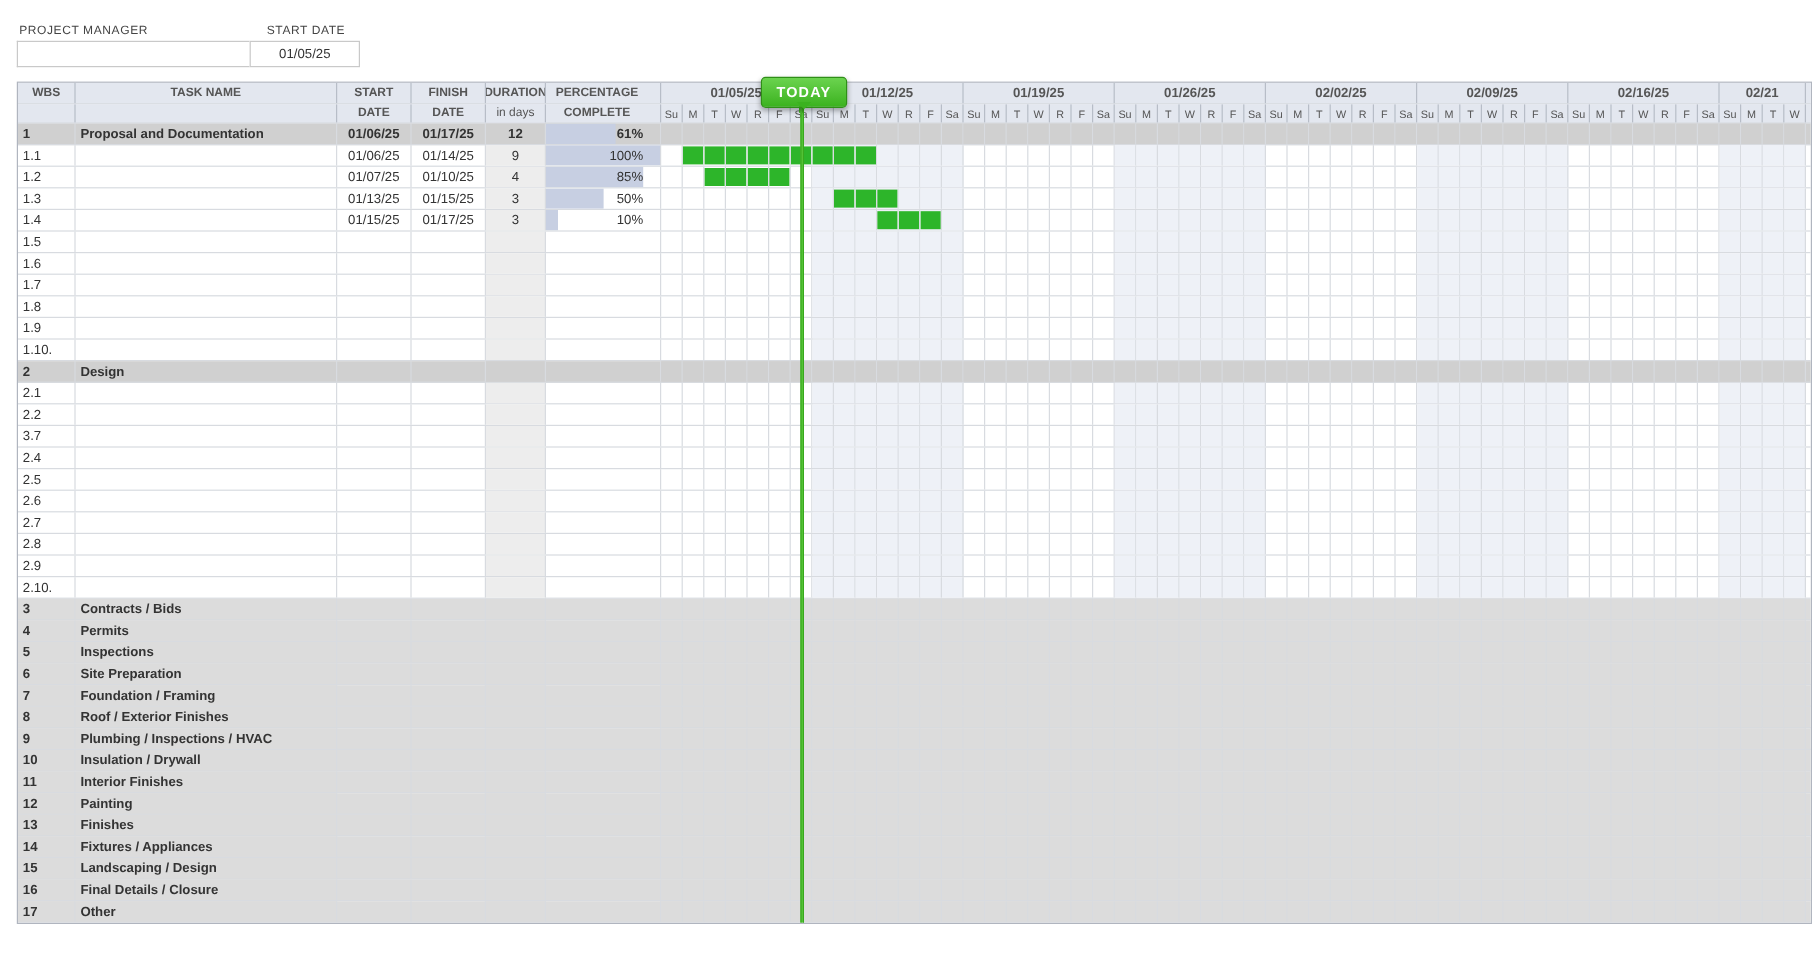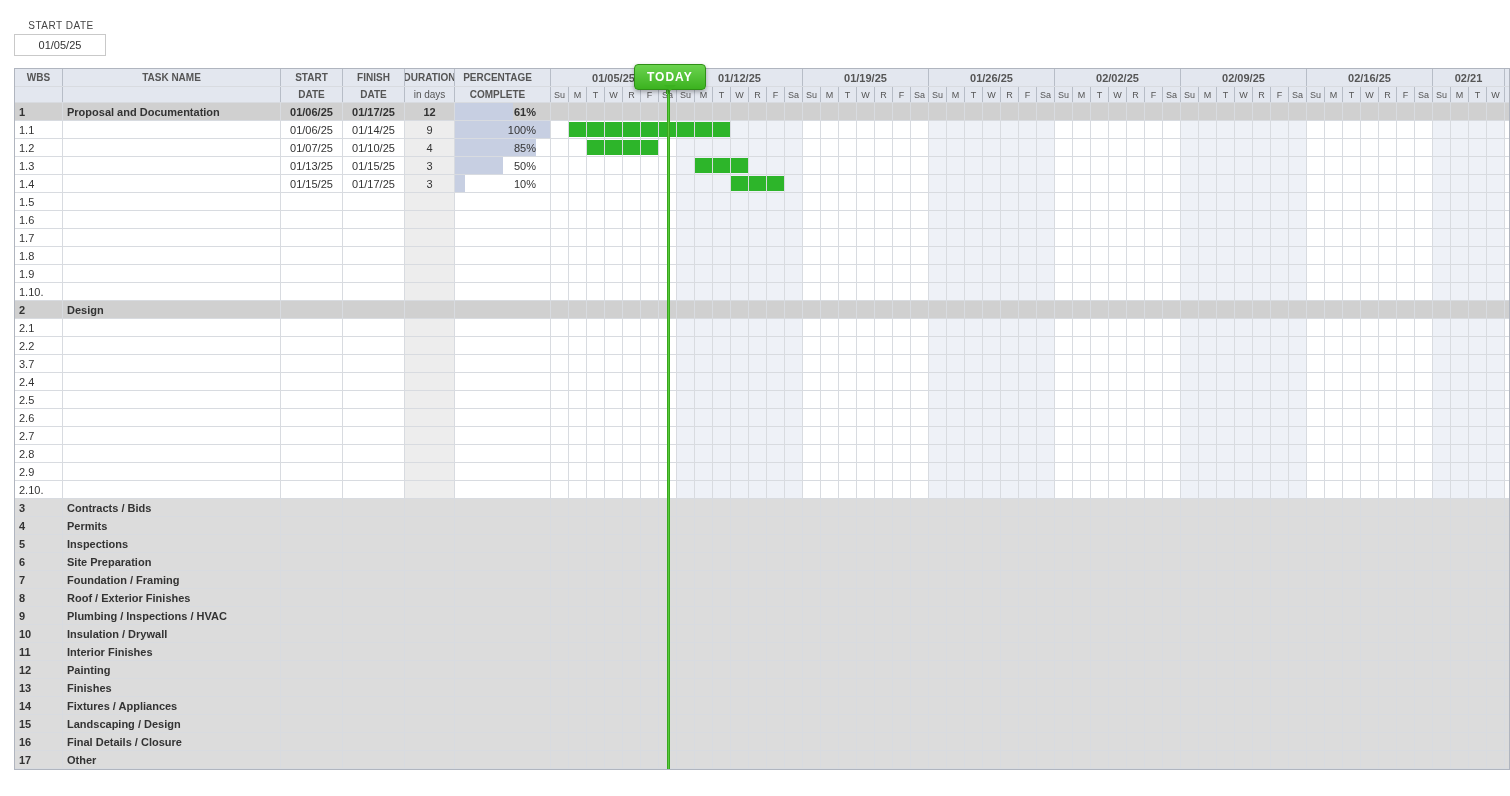--- a/index.html
+++ b/index.html
@@ -156,20 +156,24 @@
   }
   
   .thin-label { font-size:10px; justify-content:center; text-align:center;}
 </style>
 </head>
 <body>
 
 <div class="page">
 
   <div class="meta-row">
+    <div class="meta-col mgr">
+      <div class="meta-label">PROJECT MANAGER</div>
+      <div class="meta-input"></div>
+    </div>
     <div class="meta-col start">
       <div class="meta-label" style="justify-content:center;">START DATE</div>
       <div class="meta-input">01/05/25</div>
     </div>
   </div>
 
   <div class="grid" id="grid">
 
   <div class="row header1">
         <div class="cell c-wbs label thin-label" rowspan="2" style="border-bottom:none;">WBS</div>

